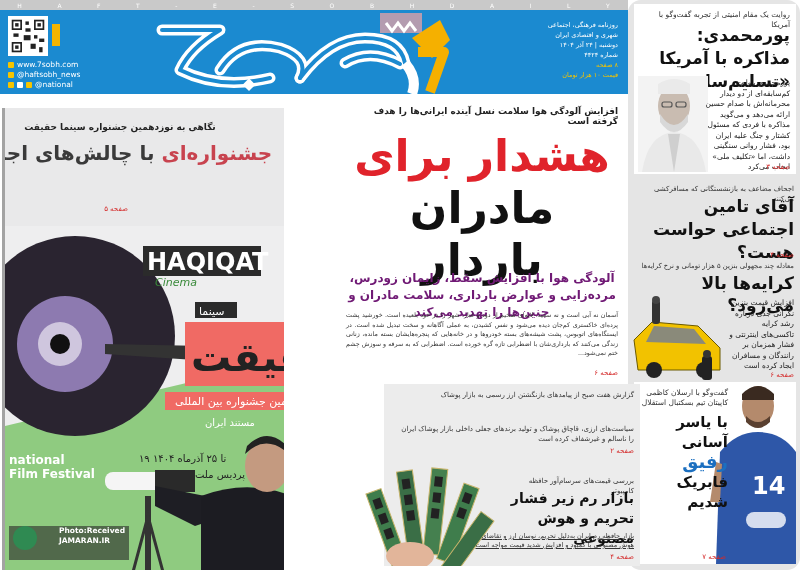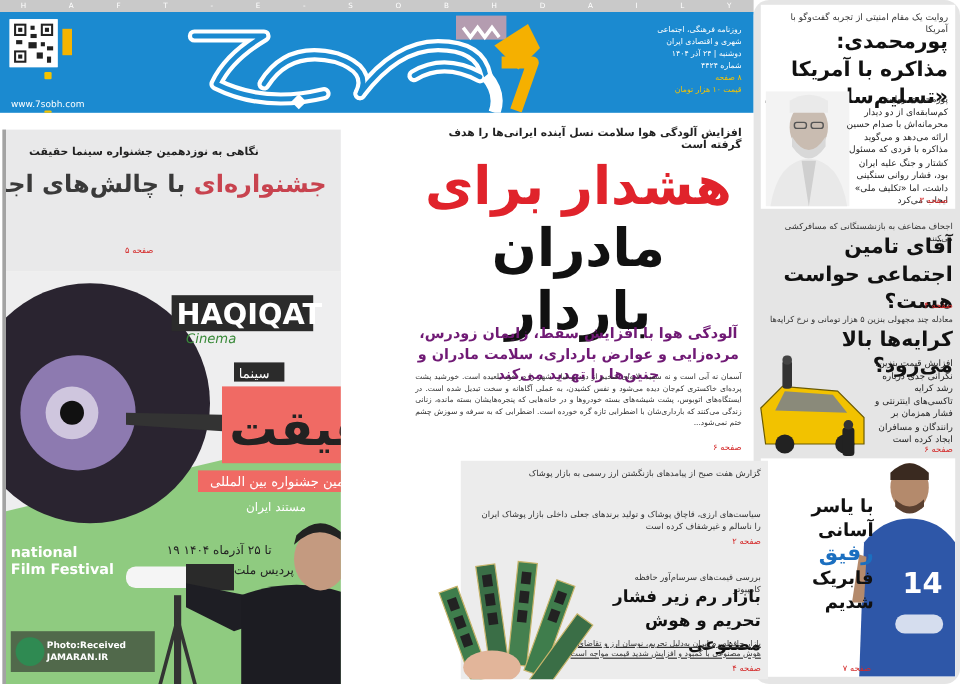--- a/index.html
+++ b/index.html
@@ -11,21 +11,21 @@
     display: flex; justify-content: space-around; align-items: center; }
   .top-strip span { font-size: 6px; color: #ffffff; letter-spacing: 1px; }
 
   
   .masthead { position: absolute; left: 0; top: 10px; width: 628px; height: 84px; background: #1b8ad0; overflow: hidden; }
   .mast-left { position: absolute; left: 4px; top: 2px; width: 150px; height: 80px; }
   .qr { position: absolute; left: 4px; top: 4px; width: 40px; height: 40px; background: #fff; border: 2px solid #fff; }
   .qr svg { width: 100%; height: 100%; }
   .qr-tag { position: absolute; left: 48px; top: 12px; width: 8px; height: 22px; background: #f5b400; }
   .mast-links { position: absolute; left: 4px; top: 48px; }
-  .mast-link { display: flex; align-items: center; gap: 16px; color: #fff; font-size: 7.5px; line-height: 10px; white-space: nowrap; flex-direction: column; }
+  .mast-link { display: flex; align-items: center; gap: 3px; color: #fff; font-size: 7.5px; line-height: 10px; white-space: nowrap; }
   .mast-link .ic { width: 6px; height: 6px; background: #f5c400; border-radius: 1px; display: inline-block; }
 
   .logo { position: absolute; left: 150px; top: -2px; width: 310px; height: 90px; }
   .logo svg { width: 100%; height: 100%; }
 
   .mast-info { position: absolute; right: 10px; top: 10px; width: 90px; direction: rtl; text-align: right; color: #fff; font-size: 6.5px; line-height: 10px; }
   .mast-info .y { color: #f5c400; }
 
   
   .right-col { position: absolute; left: 628px; top: 0; width: 172px; height: 570px; background: #e5e5e5; border-radius: 13px; }
@@ -85,21 +85,21 @@
   
   .left-col { position: absolute; left: 2px; top: 108px; width: 282px; height: 464px; background: #e9e9ea; border-left: 3px solid #a3a3a3; overflow: hidden; }
   .l-kicker { position: absolute; right: 14px; top: 14px; width: 300px; text-align: center; font-size: 9px; font-weight: bold; color: #222; direction: rtl; }
   .l-title { position: absolute; right: 8px; top: 28px; width: 320px; text-align: center; font-size: 20px; line-height: 34px; font-weight: bold; direction: rtl; color: #3a3a3a; }
   .l-title .red { color: #c8434f; }
   .l-body { position: absolute; right: 8px; top: 70px; width: 320px; text-align: center; font-size: 7.5px; line-height: 11px; color: #222; direction: rtl; }
   .l-page { position: absolute; right: 8px; top: 96px; width: 320px; text-align: center; }
 
   .poster { position: absolute; left: 0; top: 118px; width: 338px; height: 346px; background: #f2f2f2; }
   .poster svg { width: 100%; height: 100%; display: block; }
-  .credit { position: absolute; left: 4px; top: 418px; height: 34px; width: 120px; background: rgba(40,40,40,0.6); display: flex; align-items: center; gap: 2px; padding-left: 4px; }
+  .credit { position: absolute; left: 4px; top: 418px; height: 34px; width: 120px; background: rgba(40,40,40,0.6); display: flex; gap: 22px; padding-left: 4px; }
   .credit .logo-c { width: 24px; height: 24px; border-radius: 50%; background: #2f8a52; }
   .credit-text { color: #fff; font-size: 7.5px; line-height: 10px; font-weight: bold; }
 </style>
 </head>
 <body>
 
 <div class="top-strip">
   <span>H</span>
   <span>A</span>
   <span>F</span>
@@ -241,20 +241,21 @@
         <rect width="90" height="182" fill="#ffffff"></rect>
         <ellipse cx="52" cy="24" rx="16" ry="20" fill="#b48a6c"></ellipse>
         <path d="M36 12 Q52 -4 68 12 L68 18 L36 18 Z" fill="#3a2a20"></path>
         <path d="M40 34 Q52 46 64 34 L64 40 Q52 52 40 40 Z" fill="#5a4030"></path>
         <path d="M10 182 L14 70 Q30 50 52 50 Q76 50 90 70 L90 182 Z" fill="#2e57a8"></path>
         <text x="46" y="112" font-size="24" font-weight="bold" fill="#ffffff" font-family="DejaVu Sans, sans-serif">14</text>
         <rect x="40" y="130" width="40" height="16" rx="8" fill="#ffffff" opacity="0.8"></rect>
         <path d="M4 120 L10 80 L16 82 L14 120 Z" fill="#b48a6c"></path>
       </svg>
     </div>
+    <div class="b3-kicker kicker rtl">گفت‌وگو با ارسلان کاظمی کاپیتان تیم بسکتبال استقلال</div>
     <div class="b3-title hl-black rtl">
       <span>با یاسر آسانی</span>
       <span class="blue">رفیق</span>
       <span>فابریک شدیم</span>
     </div>
     <div class="b3-page page-ref rtl">صفحه ۷</div>
   </div>
 </div>
 
 <div class="center-col">

